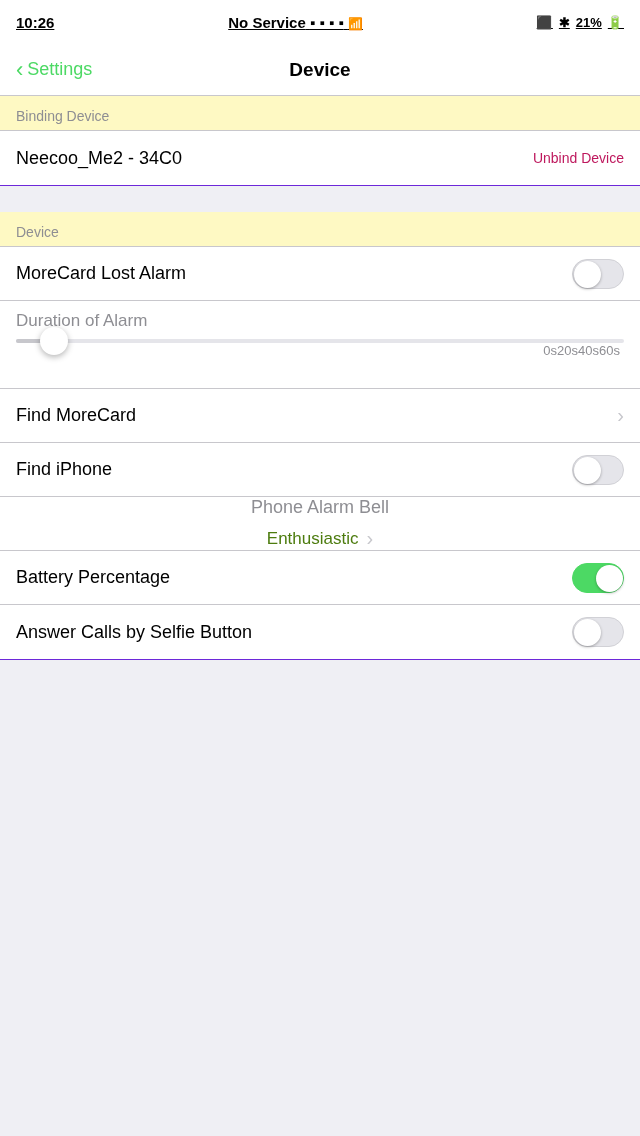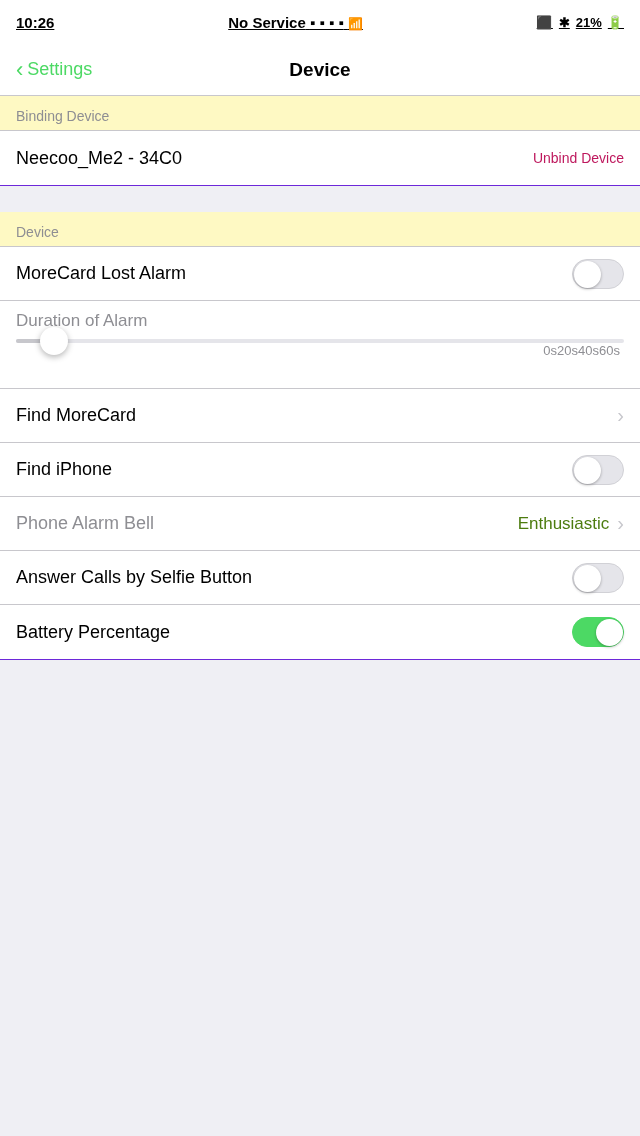--- a/index.html
+++ b/index.html
@@ -278,35 +278,35 @@
     </div>
   </div>
 
   <div class="list-row">
     <span class="row-label">Find iPhone</span>
     <div class="toggle">
       <div class="toggle-thumb"></div>
     </div>
   </div>
 
-  <div class="list-row" style="cursor:pointer;">
+  <div class="list-row" style="cursor:pointer;flex-direction:column;">
     <span class="row-label muted">Phone Alarm Bell</span>
     <div class="row-right">
       <span class="row-value">Enthusiastic</span>
       <span class="chevron-icon">›</span>
     </div>
   </div>
 
   <div class="list-row">
+    <span class="row-label">Battery Percentage</span>
+    <div class="toggle on">
+      <div class="toggle-thumb"></div>
+    </div>
+  </div>
+
+  <div class="list-row">
     <span class="row-label">Answer Calls by Selfie Button</span>
     <div class="toggle">
       <div class="toggle-thumb"></div>
     </div>
   </div>
 
-  <div class="list-row">
-    <span class="row-label">Battery Percentage</span>
-    <div class="toggle on">
-      <div class="toggle-thumb"></div>
-    </div>
-  </div>
-
 </div>
 
 </body></html>

